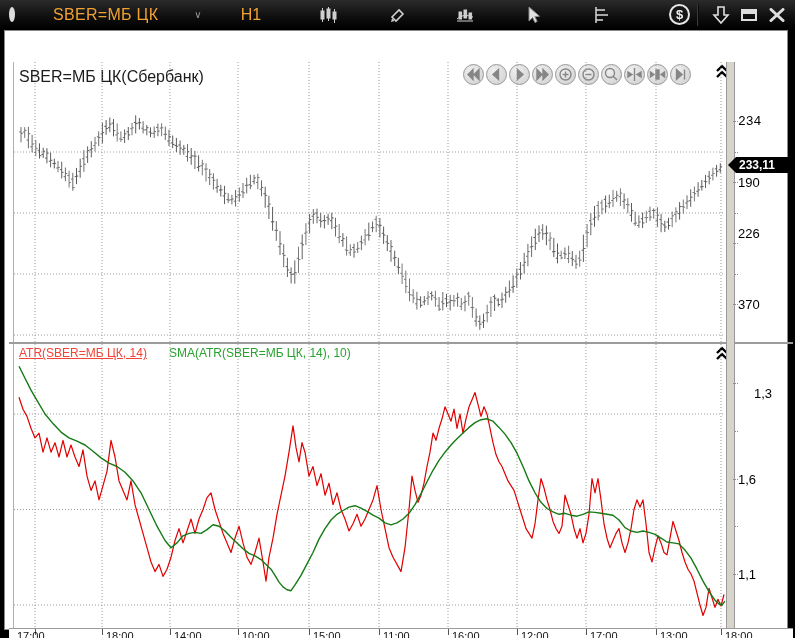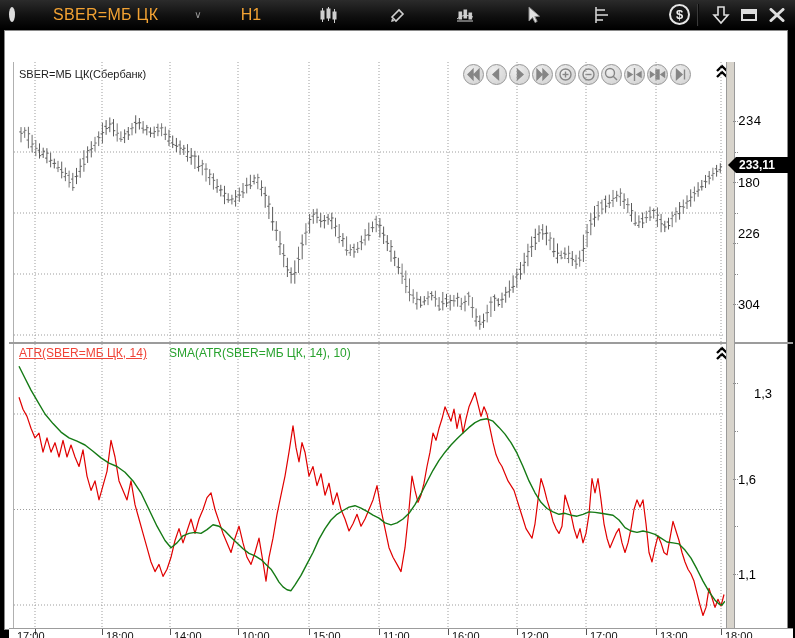--- a/index.html
+++ b/index.html
@@ -17,21 +17,21 @@
   .tb-sep{width:1px;height:22px;background:#3a3a3a;box-shadow:1px 0 0 #0a0a0a;margin:0 5px;}
   .tb-ico{width:26px;height:24px;display:flex;align-items:center;justify-content:center;}
   .tb-right{margin-left:auto;display:flex;align-items:center;margin-right:6px;}
   .dollar{width:21px;height:21px;border-radius:50%;background:#161616;border:2px solid #e6e6e6;
     color:#efefef;font-size:13px;font-weight:bold;display:flex;align-items:center;justify-content:center;}
   .winbtn{width:24px;height:22px;display:flex;align-items:center;justify-content:center;margin-left:4px;}
 
   
   #main{position:absolute;left:4px;top:30px;width:784px;height:600px;background:#fff;border:1px solid #8a8a8a;}
   .vline-left{position:absolute;left:8px;top:31px;width:1px;height:566px;background:#b0b0b0;}
-  #pane-label{position:absolute;left:14px;top:37px;font-size:11px;color:#1c1c1c;}
+  #pane-label{position:absolute;left:14px;top:37px;font-size:16px;color:#1c1c1c;}
   #navbar{position:absolute;top:33px;left:458px;width:252px;height:22px;display:flex;gap:2px;}
   .navbtn{width:21px;height:21px;border-radius:50%;border:1px solid #979797;
     background:radial-gradient(circle at 35% 30%,#efefef,#cfcfcf);display:flex;align-items:center;justify-content:center;}
   .collapse{position:absolute;left:710px;width:14px;height:15px;}
   #divider1{position:absolute;left:4px;top:311px;width:784px;height:2px;background:#9c9c9c;}
   #divider2{position:absolute;left:4px;top:597px;width:784px;height:1px;background:#9c9c9c;}
   #scroll-strip{position:absolute;left:721px;top:31px;width:9px;height:566px;background:#d8d4cc;
     border-left:1px solid #9a9a9a;border-right:1px solid #9a9a9a;}
   svg{position:absolute;display:block;}
   #price-svg{left:9px;top:31px;}
@@ -850,25 +850,25 @@
         <line x1="0" y1="261" x2="711" y2="261" stroke="#9d9d9d" stroke-width="1" stroke-dasharray="1 2"></line>
         <polyline points="5,53.3 9,65.2 13,72.4 17,84.3 21,93.9 25,89.1 29,108.2 33,93.9 37,108.2 41,98.7 45,113.0 49,96.3 53,113.0 57,101.0 61,113.0 65,122.5 69,105.8 73,132.1 77,146.4 81,136.9 85,155.9 89,141.6 93,127.3 97,96.3 101,113.0 105,136.9 109,146.4 113,155.9 117,136.9 121,160.7 125,175.0 129,189.4 133,203.7 137,218.0 141,227.6 145,220.4 149,232.4 153,225.2 157,213.3 161,196.5 165,184.6 169,198.9 173,187.0 177,175.0 181,189.4 185,175.0 189,165.5 193,153.6 197,148.8 201,165.5 205,177.4 209,189.4 213,198.9 217,208.5 221,194.2 225,182.2 229,198.9 233,213.3 237,220.4 241,208.5 245,194.2 249,218.0 252,237.1 255,213.3 259,194.2 263,170.3 267,151.2 271,132.1 275,108.2 279,81.9 282,103.4 285,117.8 288,98.7 291,108.2 295,132.1 299,122.5 303,141.6 307,129.7 311,151.2 315,139.2 319,160.7 323,148.8 327,165.5 331,175.0 335,187.0 339,179.8 343,170.3 347,182.2 351,175.0 355,165.5 359,155.9 363,141.6 367,165.5 371,184.6 375,203.7 379,213.3 383,220.4 387,227.6 391,203.7 395,165.5 398,132.1 401,146.4 404,158.3 407,151.2 410,139.2 413,122.5 416,108.2 419,89.1 422,96.3 425,84.3 428,74.8 431,62.8 434,70.0 437,77.2 440,65.2 443,84.3 446,70.0 449,89.1 452,74.8 455,62.8 458,55.7 461,48.5 464,60.4 467,72.4 470,62.8 473,70.0 476,84.3 479,98.7 482,110.6 485,117.8 488,122.5 491,129.7 494,136.9 497,141.6 500,146.4 503,155.9 506,165.5 509,175.0 512,184.6 515,189.4 518,194.2 521,179.8 524,155.9 527,134.5 530,144.0 533,155.9 536,165.5 539,177.4 542,184.6 545,189.4 548,182.2 551,151.2 554,160.7 557,170.3 560,184.6 563,194.2 566,184.6 569,198.9 572,189.4 575,170.3 578,134.5 581,148.8 584,134.5 587,155.9 590,179.8 593,194.2 596,203.7 599,196.5 602,189.4 605,184.6 608,198.9 611,208.5 614,198.9 617,184.6 620,165.5 623,155.9 626,163.1 629,155.9 632,179.8 635,208.5 638,218.0 641,203.7 644,191.8 647,198.9 650,208.5 653,210.9 656,194.2 659,177.4 662,187.0 665,196.5 668,208.5 671,218.0 674,225.2 677,230.0 680,237.1 683,249.1 686,261.0 689,271.5 692,263.4 695,244.3 698,253.8 701,263.4 704,255.3 707,262.0 710,250.5" fill="none" stroke="#e00000" stroke-width="1.2" stroke-linejoin="round"></polyline>
         <polyline points="5,22.3 11,34.2 17,46.1 24,58.1 31,70.0 39,79.6 47,88.1 55,93.9 63,97.2 71,101.0 79,107.2 87,113.9 95,119.2 103,122.5 111,128.3 119,136.9 127,148.8 135,165.5 143,182.2 151,196.5 157,203.7 163,198.9 169,191.8 175,189.4 181,188.4 187,189.4 193,185.6 199,180.8 205,182.2 211,187.0 217,193.2 223,198.9 229,204.7 235,209.4 241,211.8 247,215.6 252,220.4 257,225.2 261,231.4 265,238.1 269,242.9 273,245.7 277,246.7 281,240.9 287,231.4 293,219.9 299,208.5 305,195.1 311,184.6 317,176.0 323,170.3 329,166.5 335,163.1 341,161.7 347,164.1 353,167.4 359,171.2 365,174.1 371,178.9 377,180.8 383,178.9 389,175.0 395,169.3 401,160.7 407,149.7 413,137.8 419,126.3 425,116.3 431,108.2 437,101.0 443,94.8 449,89.1 455,83.4 461,78.6 467,75.7 473,74.8 479,77.2 485,83.4 491,90.1 497,98.7 503,109.2 509,122.5 515,136.9 521,148.8 527,158.3 533,164.5 539,167.9 545,170.3 551,169.3 557,171.2 563,172.2 569,170.3 575,167.9 581,168.4 587,169.3 593,170.3 599,171.2 605,176.0 611,183.6 617,187.0 623,188.4 629,187.0 635,188.4 641,190.3 647,194.2 653,198.0 659,198.9 665,199.9 671,206.1 677,214.2 683,225.2 689,237.1 695,247.6 701,256.2 705,260.0 708,261.0 711,257.2" fill="none" stroke="#157a15" stroke-width="1.4" stroke-linejoin="round"></polyline>
       </svg>
 
     <div id="scroll-strip"></div>
 
     <div id="price-axis">
         <div class="ylab" style="top: 83px; font-family: Liberation Mono, monospace;">234</div>
         <div class="ytick" style="top: 90px;"></div>
-        <div class="ylab" style="top: 144px;">180</div>
+        <div class="ylab" style="top: 144px;">190</div>
         <div class="ytick" style="top: 151px;"></div>
         <div class="ylab" style="top: 195px;">226</div>
         <div class="ytick" style="top: 212px;"></div>
-        <div class="ylab" style="top: 266px;">304</div>
+        <div class="ylab" style="top: 266px;">370</div>
         <div class="ytick" style="top: 273px;"></div>
         <div class="ytick minor" style="top: 120.5px;"></div>
         <div class="ytick minor" style="top: 181.5px;"></div>
         <div class="ytick minor" style="top: 242.5px;"></div>
       </div>
     <div id="price-badge">233,11</div>
     <div id="atr-axis">
         <div class="ylab" style="top: 355px; margin-left: 16px;">1,3</div>
         <div class="ytick" style="top: 352px;"></div>
         <div class="ylab" style="top: 440.5px;">1,6</div>

